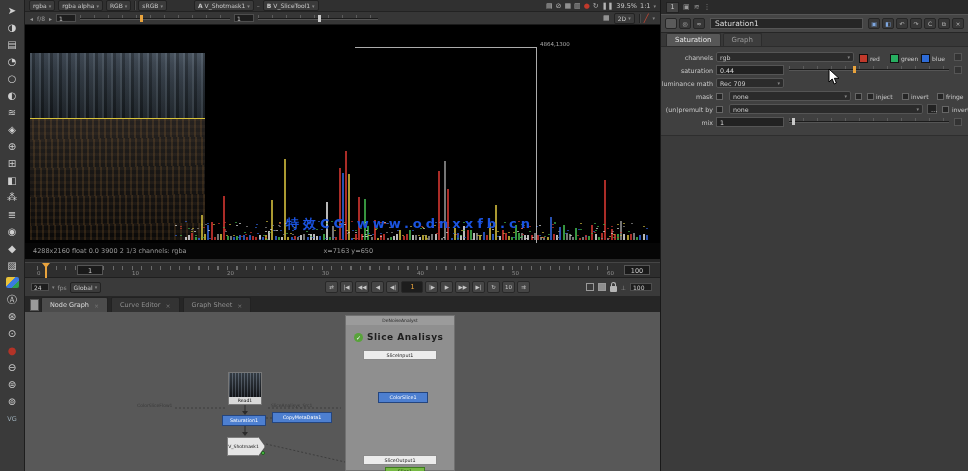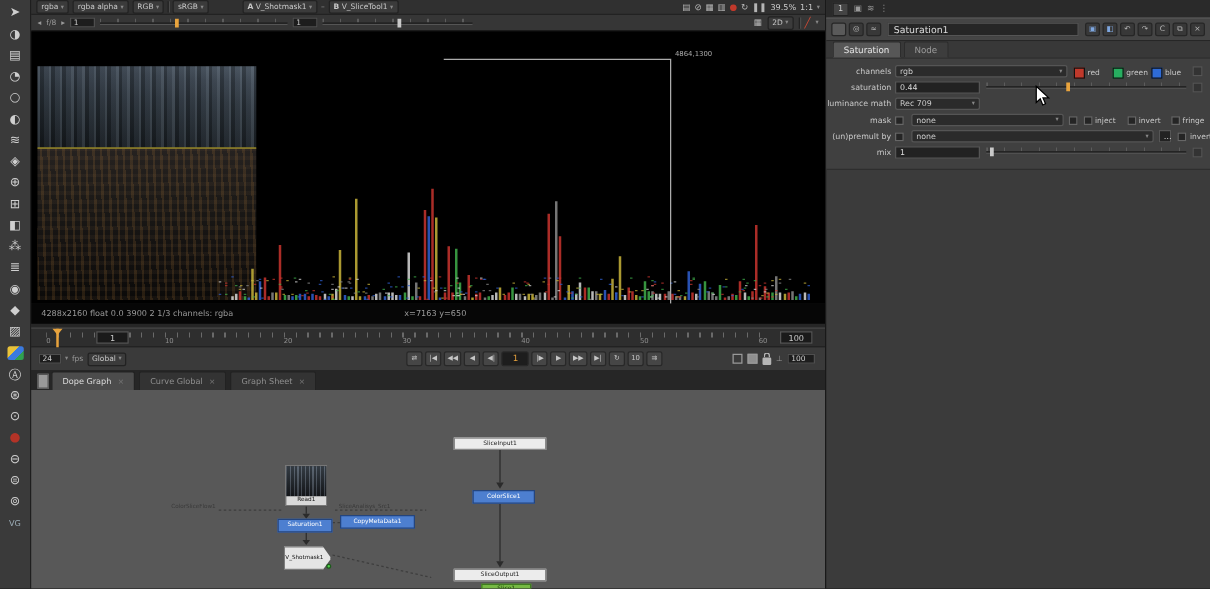--- a/index.html
+++ b/index.html
@@ -599,20 +599,21 @@
           <span class="speck" style="left: 594.855px; top: 209.659px; background: rgb(200, 180, 58); opacity: 0.7;"></span>
           <span class="speck" style="left: 233.593px; top: 213.947px; background: rgb(47, 95, 208); opacity: 0.7;"></span>
           <span class="speck" style="left: 409.387px; top: 199.71px; background: rgb(200, 180, 58); opacity: 0.7;"></span>
           <span class="speck" style="left: 555.042px; top: 197.737px; background: rgb(200, 180, 58); opacity: 0.7;"></span>
           <span class="speck" style="left: 528.545px; top: 197.599px; background: rgb(63, 174, 74); opacity: 0.7;"></span>
           <span class="speck" style="left: 166.366px; top: 205.879px; background: rgb(200, 180, 58); opacity: 0.7;"></span>
         </div>
       <div class="hlineTop"></div>
       <div class="vline"></div>
       <div class="bbox-label">4864,1300</div>
+      <div class="watermark">特效CG www.odnxxfb.cn</div>
     </div>
     <div class="vinfo">
       <span>4288x2160  float 0.0 3900 2 1/3  channels: rgba</span>
       <span class="vinfo-c">x=7163 y=650</span>
     </div>
   </div>
 
   <div class="ruler">
     <div class="rticks"></div>
     <div>
@@ -658,25 +659,25 @@
       <span class="lock"></span>
       <span class="mini">⊥</span>
       <span class="valbox" style="width:22px">100</span>
     </span>
   </div>
 
   <div class="btabs">
     <span class="btab-page"></span>
     <span style="display:flex;gap:3px;align-items:flex-end">
         <div class="btab active">
-          <span>Dope Graph</span>
+          <span>Node Graph</span>
           <span class="x">×</span>
         </div>
         <div class="btab">
-          <span>Curve Global</span>
+          <span>Curve Editor</span>
           <span class="x">×</span>
         </div>
         <div class="btab">
           <span>Graph Sheet</span>
           <span class="x">×</span>
         </div>
       </span>
   </div>
 
   <div class="ngraph">
@@ -688,20 +689,27 @@
       <line x1="375" y1="48" x2="375" y2="74" stroke="#2b2b2b" stroke-width="1"></line>
       <polygon points="372,74 378,74 375,79" fill="#2b2b2b"></polygon>
       <line x1="375" y1="91" x2="375" y2="137" stroke="#2b2b2b" stroke-width="1"></line>
       <polygon points="372,137 378,137 375,142" fill="#2b2b2b"></polygon>
       <line x1="150" y1="96" x2="200" y2="96" stroke="#3d3d3d" stroke-width="1" stroke-dasharray="2,2"></line>
       <line x1="243" y1="96" x2="316" y2="96" stroke="#3d3d3d" stroke-width="1" stroke-dasharray="2,2"></line>
       <line x1="241" y1="106" x2="247" y2="106" stroke="#3d3d3d" stroke-width="1" stroke-dasharray="2,2"></line>
       <line x1="241" y1="132" x2="320" y2="150" stroke="#3d3d3d" stroke-width="1" stroke-dasharray="2,2"></line>
     </svg>
 
+    <div class="backdrop">
+      <div class="bd-header">DeNoiseAnalyst</div>
+      <div class="bd-title">
+        <span class="bd-ico">✓</span>
+        <span class="bd-title-text">Slice Analisys</span>
+      </div>
+    </div>
     <div class="gnode" style="left:338px;top:38px;width:74px">SliceInput1</div>
     <div class="gnode blue" style="left:353px;top:80px;width:50px;height:11px">ColorSlice1</div>
     <div class="gnode" style="left:338px;top:143px;width:74px">SliceOutput1</div>
     <div class="gnode green" style="left:360px;top:155px;width:40px;height:8px">Slice1</div>
 
     <div class="readnode">
       <div class="readthumb"></div>
       <div class="readlabel">Read1</div>
     </div>
     <div class="gnode blue" style="left:197px;top:103px;width:44px;height:11px">Saturation1</div>
@@ -733,21 +741,21 @@
           <span class="hbtn" style="color: rgb(126, 167, 224);">◧</span>
           <span class="hbtn">↶</span>
           <span class="hbtn">↷</span>
           <span class="hbtn">C</span>
           <span class="hbtn">⧉</span>
           <span class="hbtn">×</span>
         </span>
     </div>
     <div class="ptabs">
         <span class="ptab active">Saturation</span>
-        <span class="ptab">Node</span>
+        <span class="ptab">Graph</span>
       </div>
     <div class="prows">
 
       <div class="prow">
         <span class="plabel">channels</span>
         <span class="pdd" style="left:55px;width:138px">
             <span>rgb</span>
             <span class="car">▾</span>
           </span>
         <span><span class="chkwrap" style="left: 198px;">

